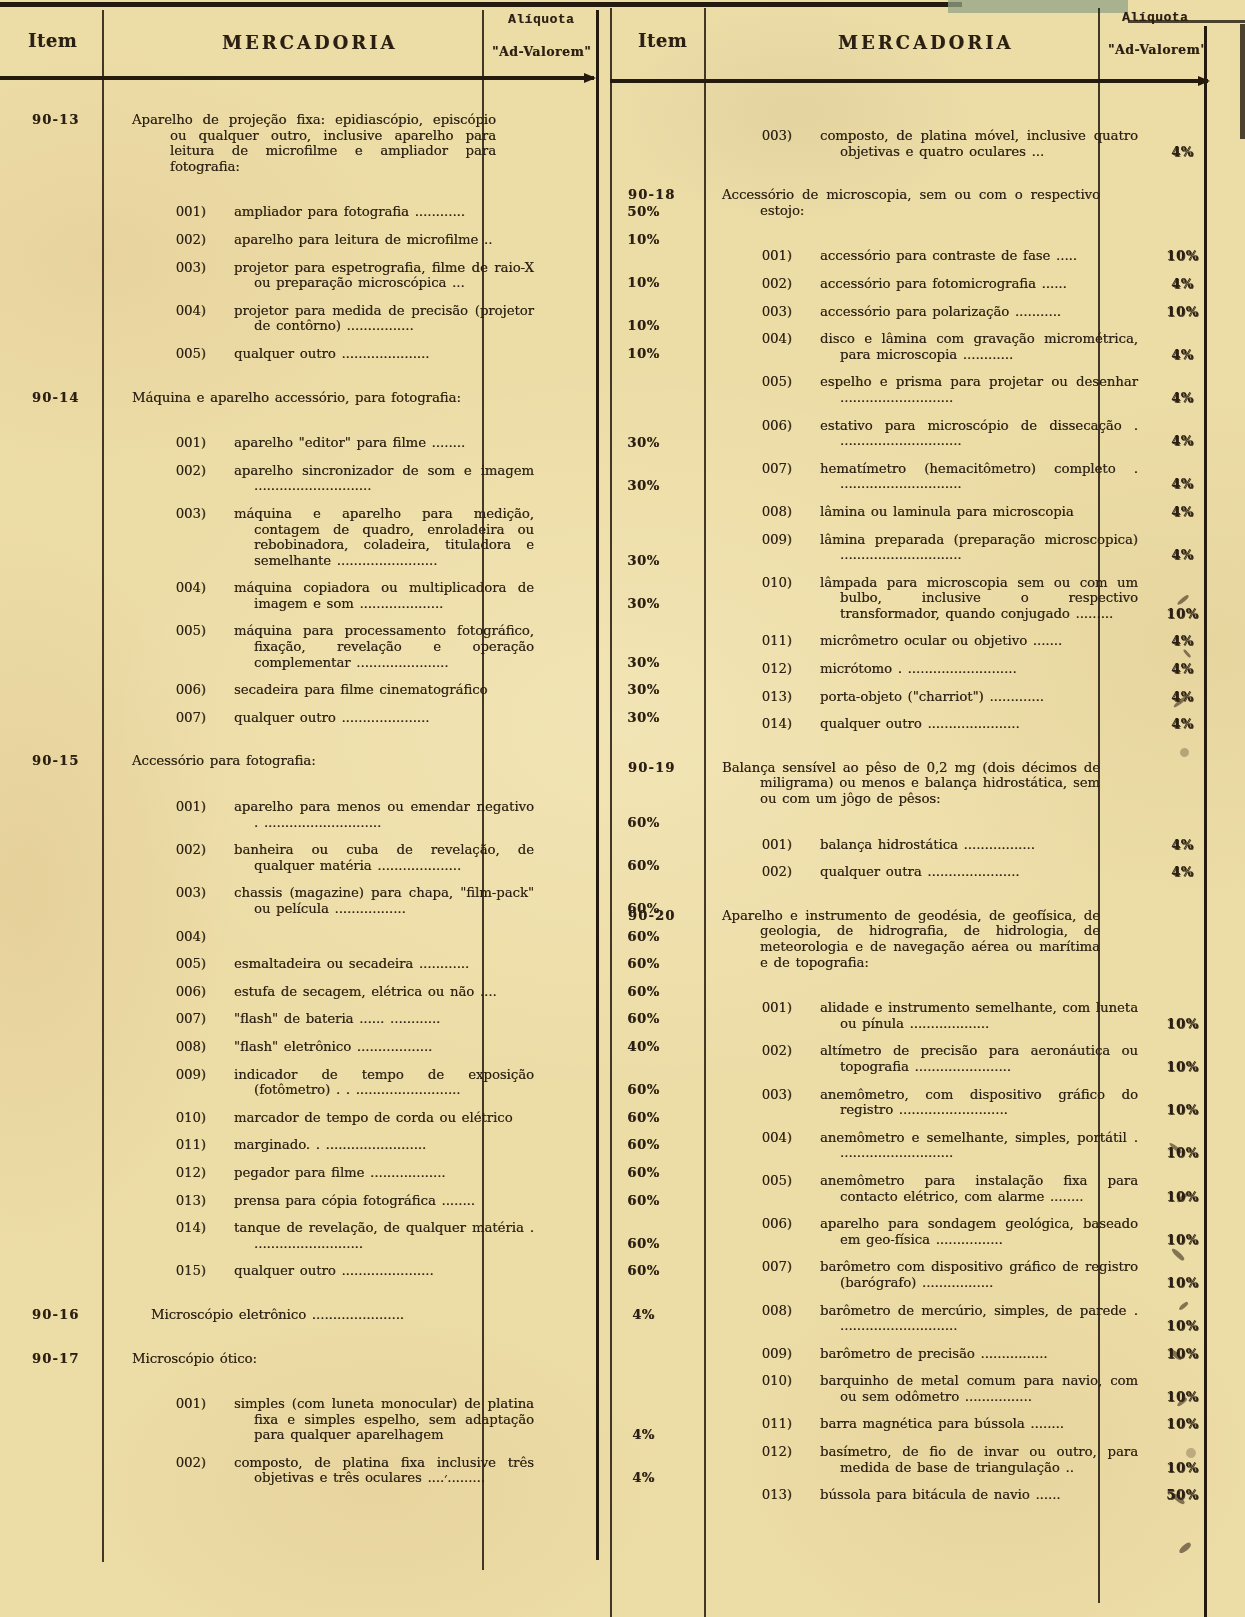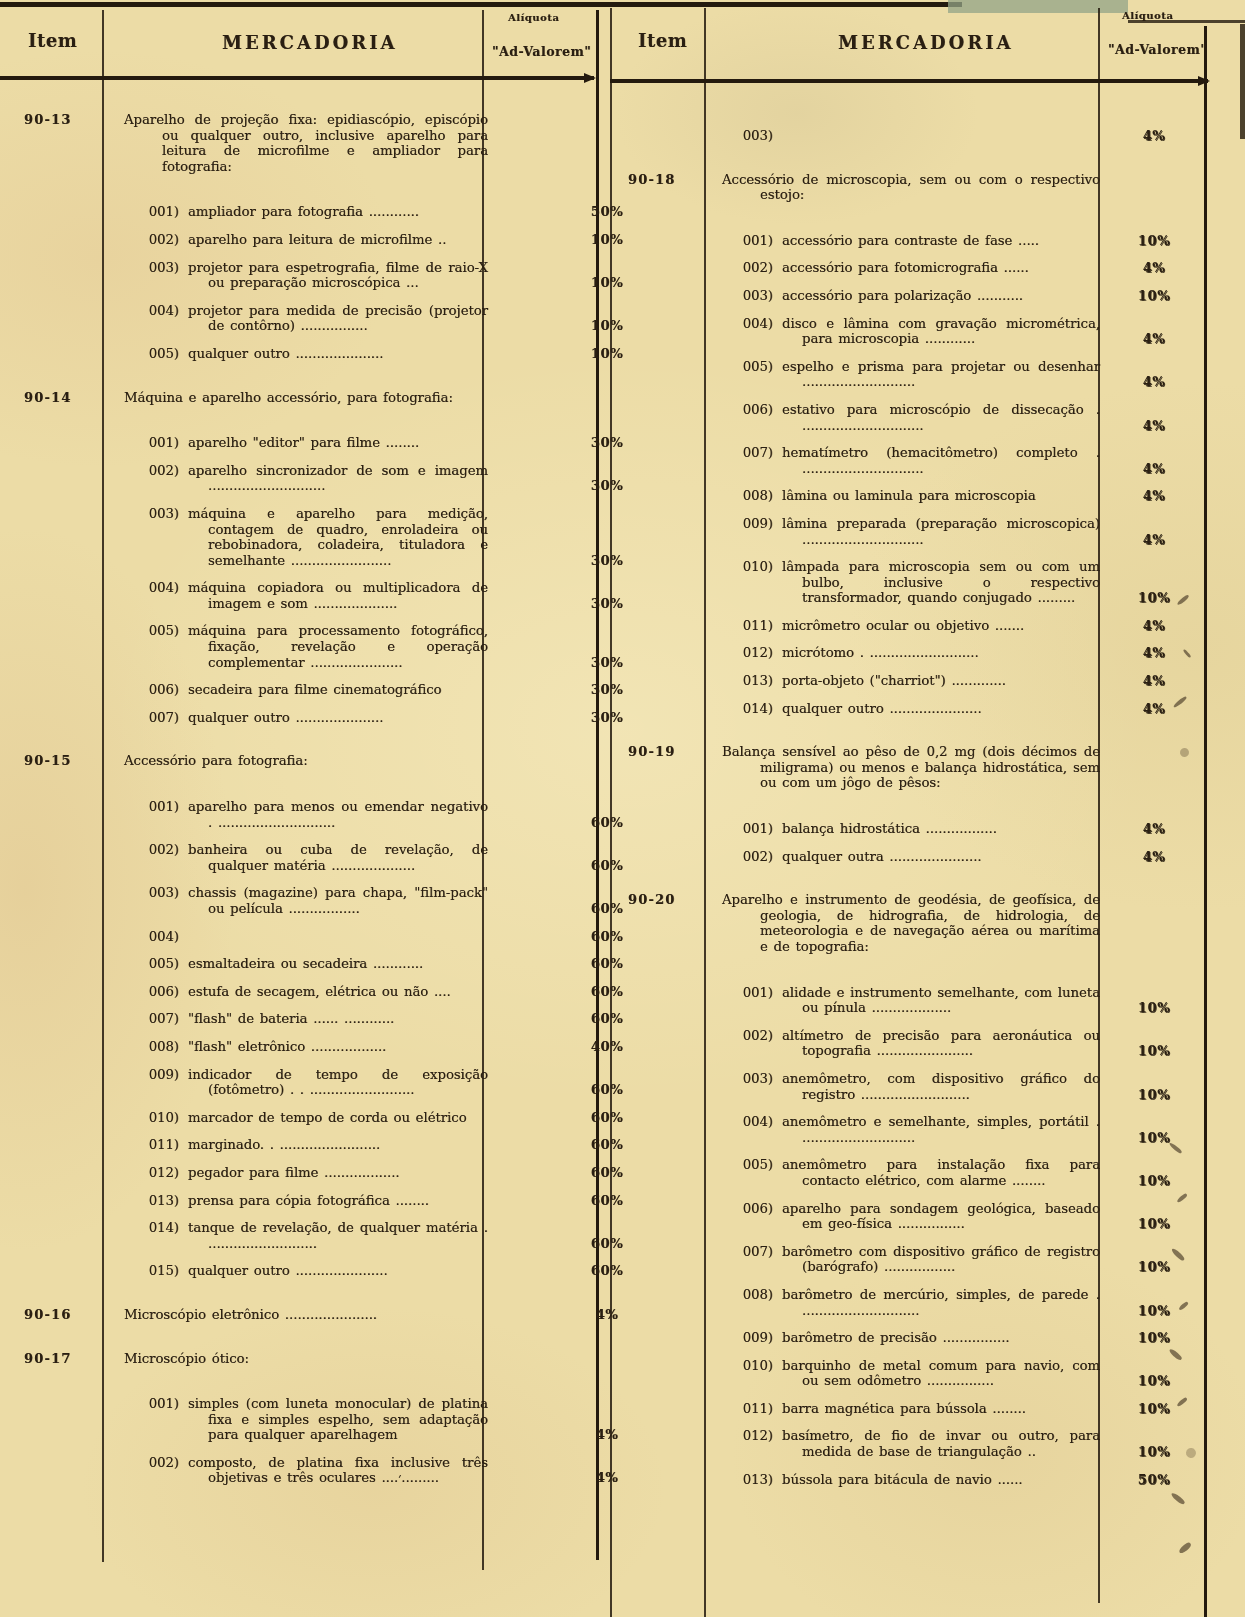--- a/index.html
+++ b/index.html
@@ -26,33 +26,33 @@
   .hline{height:4px;}
   .hline::after{
     content:"";position:absolute;right:-2px;top:-3px;
     border-left:12px solid #241a0e;border-top:5px solid transparent;border-bottom:5px solid transparent;
   }
   .vline{width:3px;}
   .vline.thin{width:2px;opacity:.85;}
   .hdr{position:absolute;font-weight:bold;letter-spacing:.5px;font-size:18px;
        text-shadow:.4px .4px 0 rgba(40,28,14,.5);white-space:nowrap;}
   .hdr.merc{letter-spacing:3px;text-align:center;}
-  .hdr.aliq{font-size:10px;}
+  .hdr.aliq{font-size:13px;font-family:Liberation Mono, monospace;}
   .hdr.adv{font-size:12.5px;}
 
   .tbl{position:absolute;font-size:13.2px;line-height:15.6px;
        text-shadow:.35px .35px .3px rgba(42,30,15,.55);word-spacing:1.5px;}
-  .lt{left:8px;top:112px;width:718px;}
+  .lt{left:16px;top:112px;width:718px;}
   .rt{left:612px;top:128px;width:596px;}
 
   .sec{margin-bottom:28px;}
   .row{display:grid;grid-template-columns:108px 72px 300px 1fr;}
   .rt .row{grid-template-columns:94px 76px 318px 1fr;}
   .trow{margin-bottom:30px;}
-  .irow{margin-bottom:12px;}
+  .irow{margin-bottom:12px;gap:19px;}
   .sid{grid-column:1;font-weight:bold;padding-left:16px;letter-spacing:1.2px;font-size:13px;}
   .rt .sid{}
   .num{grid-column:2;text-align:right;padding-right:9px;white-space:nowrap;}
   .lbl{grid-column:3;text-align:justify;padding-left:20px;text-indent:-20px;}
   .title{grid-column:2/4;padding-left:42px;text-indent:-38px;margin-left:4px;text-align:justify;}
   .rt .title{margin-left:12px;}
   .rate{grid-column:4;text-align:center;align-self:end;font-weight:bold;letter-spacing:.5px;}
   .rt .rate{text-shadow:.8px .6px .6px rgba(30,20,8,.8);}
 
   
@@ -288,20 +288,21 @@
     </div>
   </section>
 
 </div>
 
 <div class="tbl rt">
 
   <section class="sec">
     <div class="row irow">
       <span class="num">003)</span>
+      <span class="lbl">composto, de platina móvel, inclusive quatro objetivas e quatro oculares ...</span>
       <span class="rate">4%</span>
     </div>
   </section>
 
   <section class="sec">
     <div class="row trow">
       <span class="sid">90-18</span>
       <span class="title">Accessório de microscopia, sem ou com o respectivo estojo:</span>
     </div>
     <div class="row irow">

